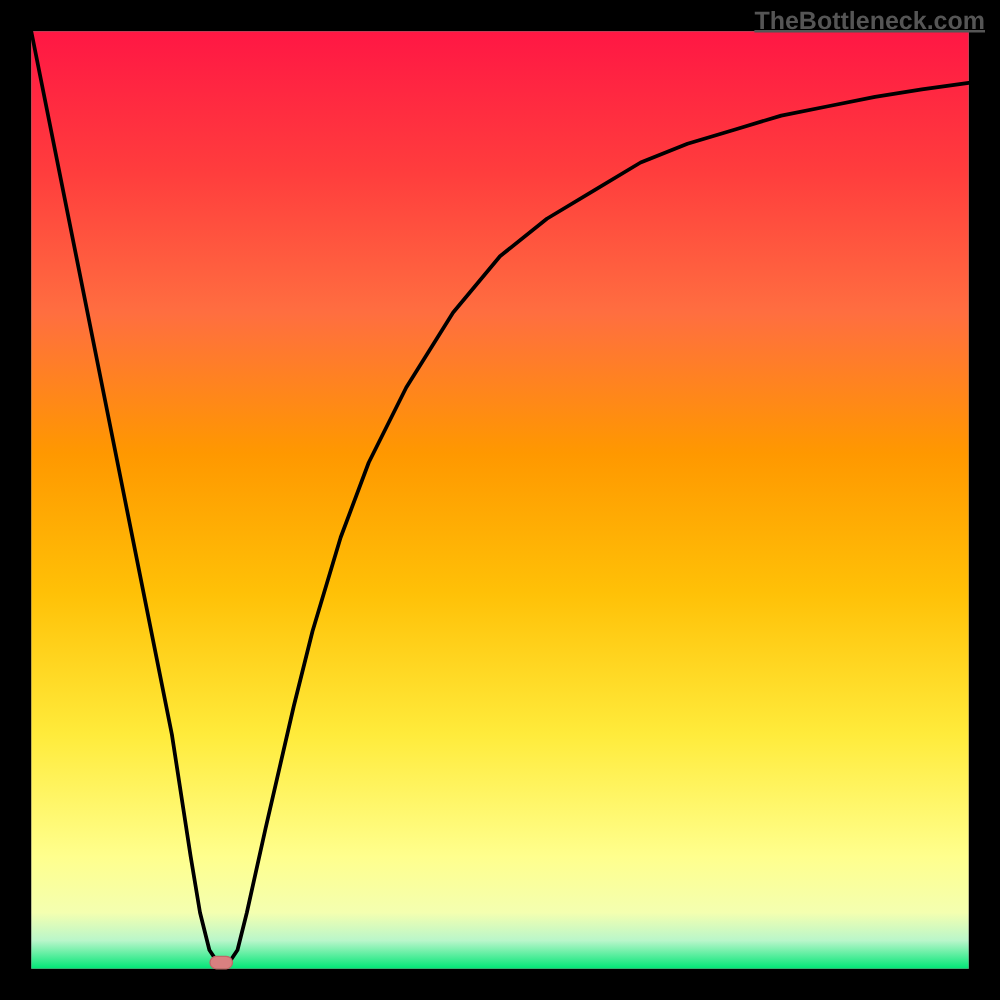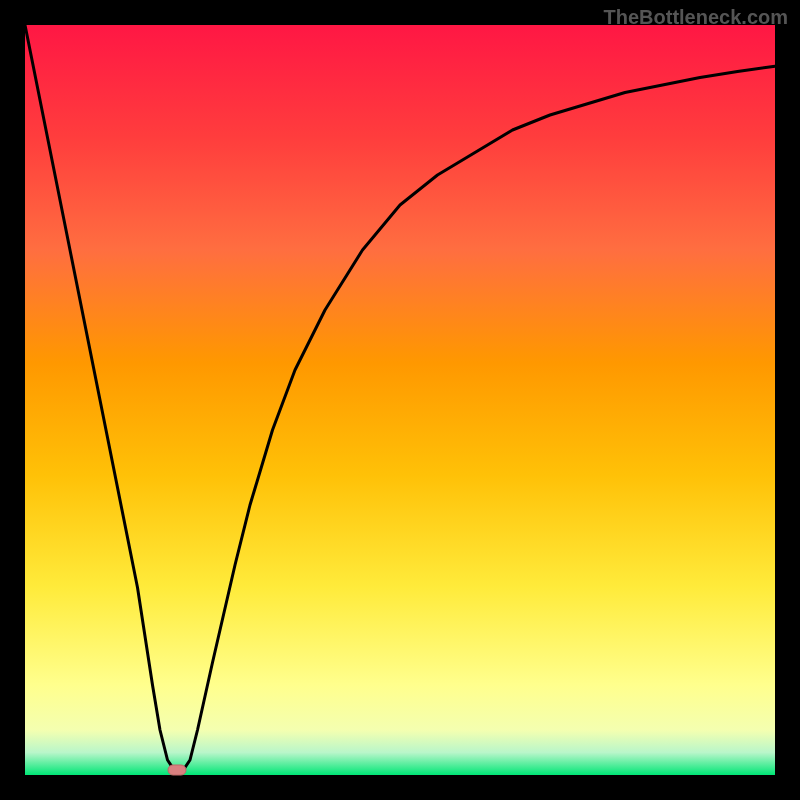--- a/index.html
+++ b/index.html
@@ -18,20 +18,21 @@
       height: 800px;
     }
     .watermark {
       position: absolute;
       top: 6px;
       right: 12px;
       font-size: 20px;
       font-weight: bold;
       color: #555;
       z-index: 10;
+      text-decoration: underline;
     }
     svg {
       display: block;
     }
   </style>
 </head>
 <body>
 
 <div class="chart-container">
   <svg width="800" height="800" viewBox="0 0 800 800">

